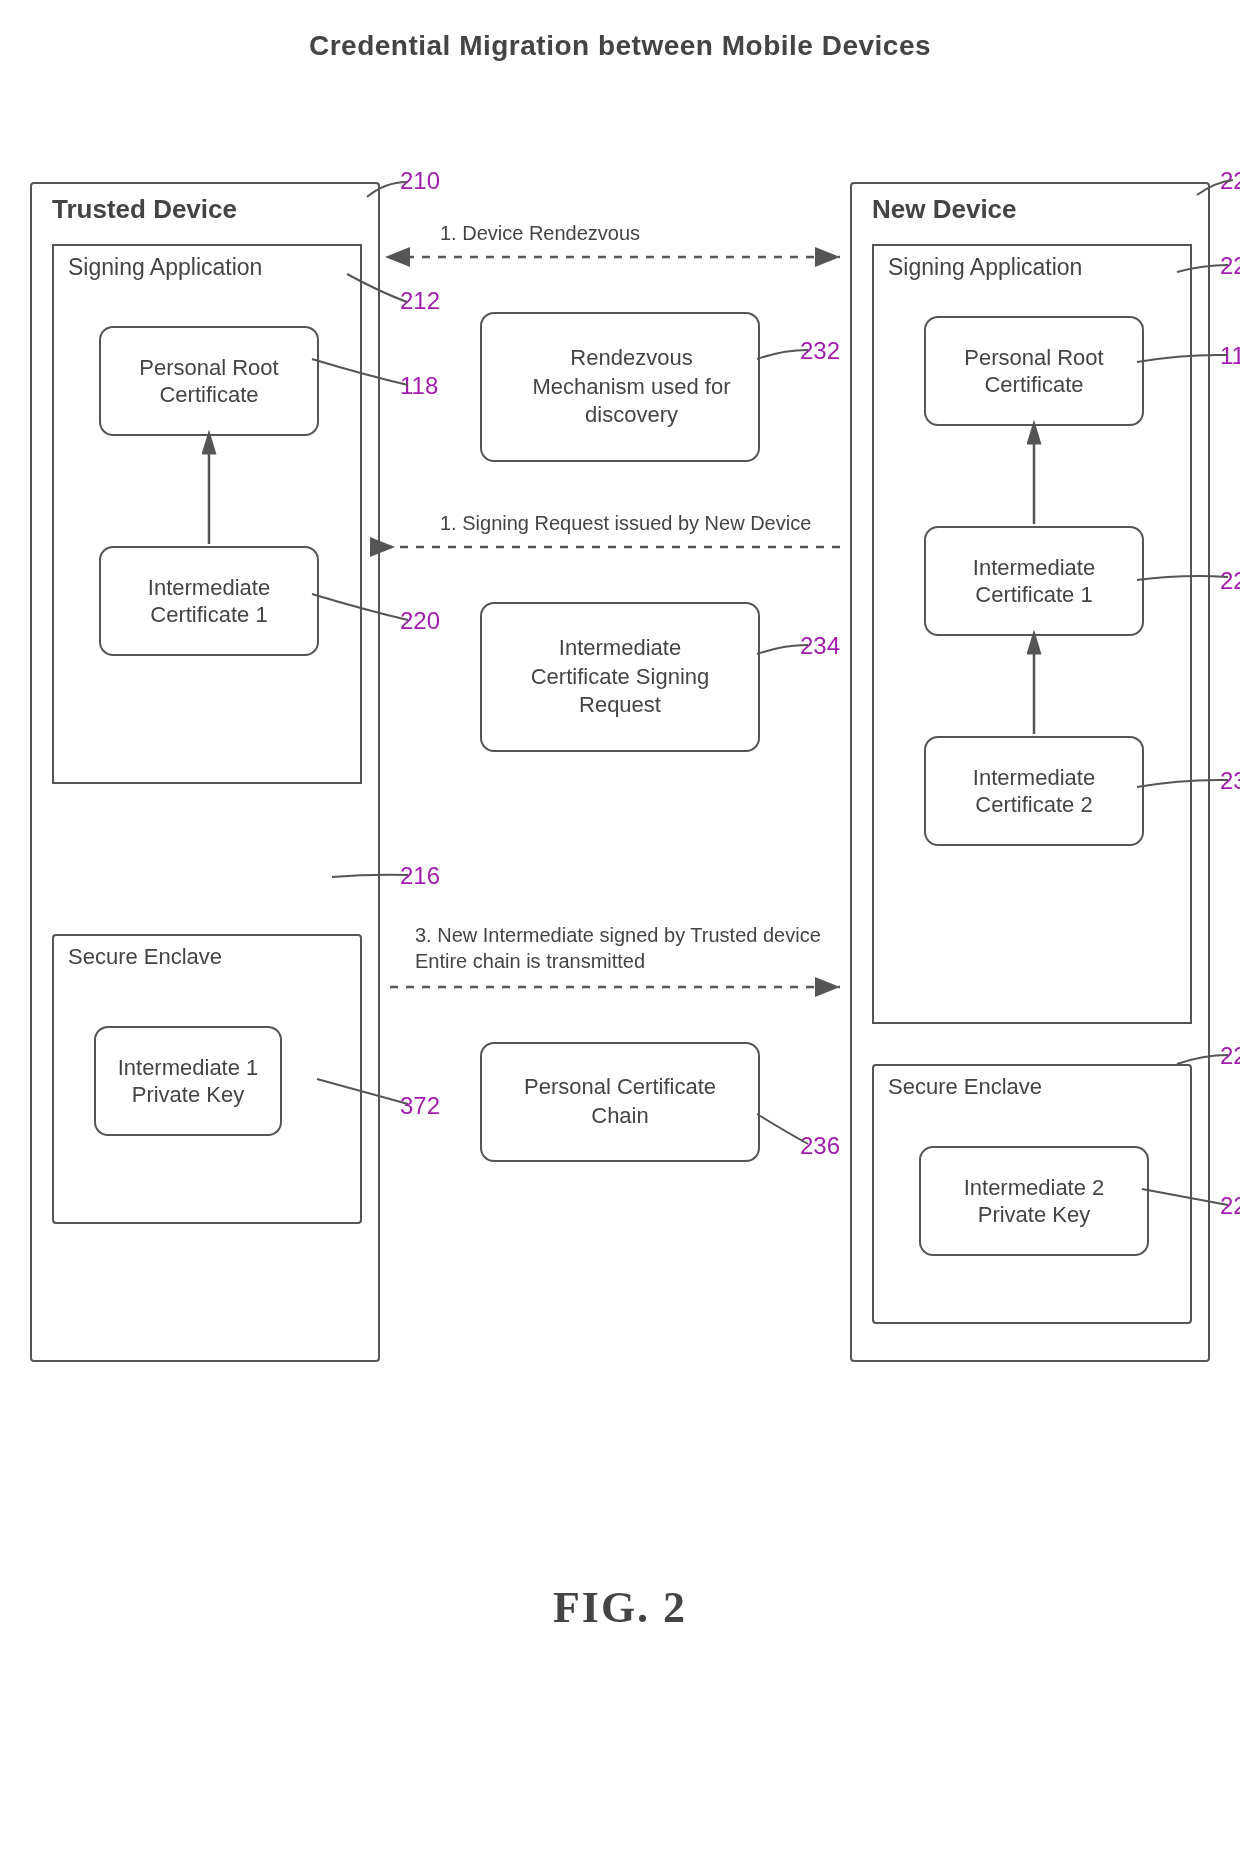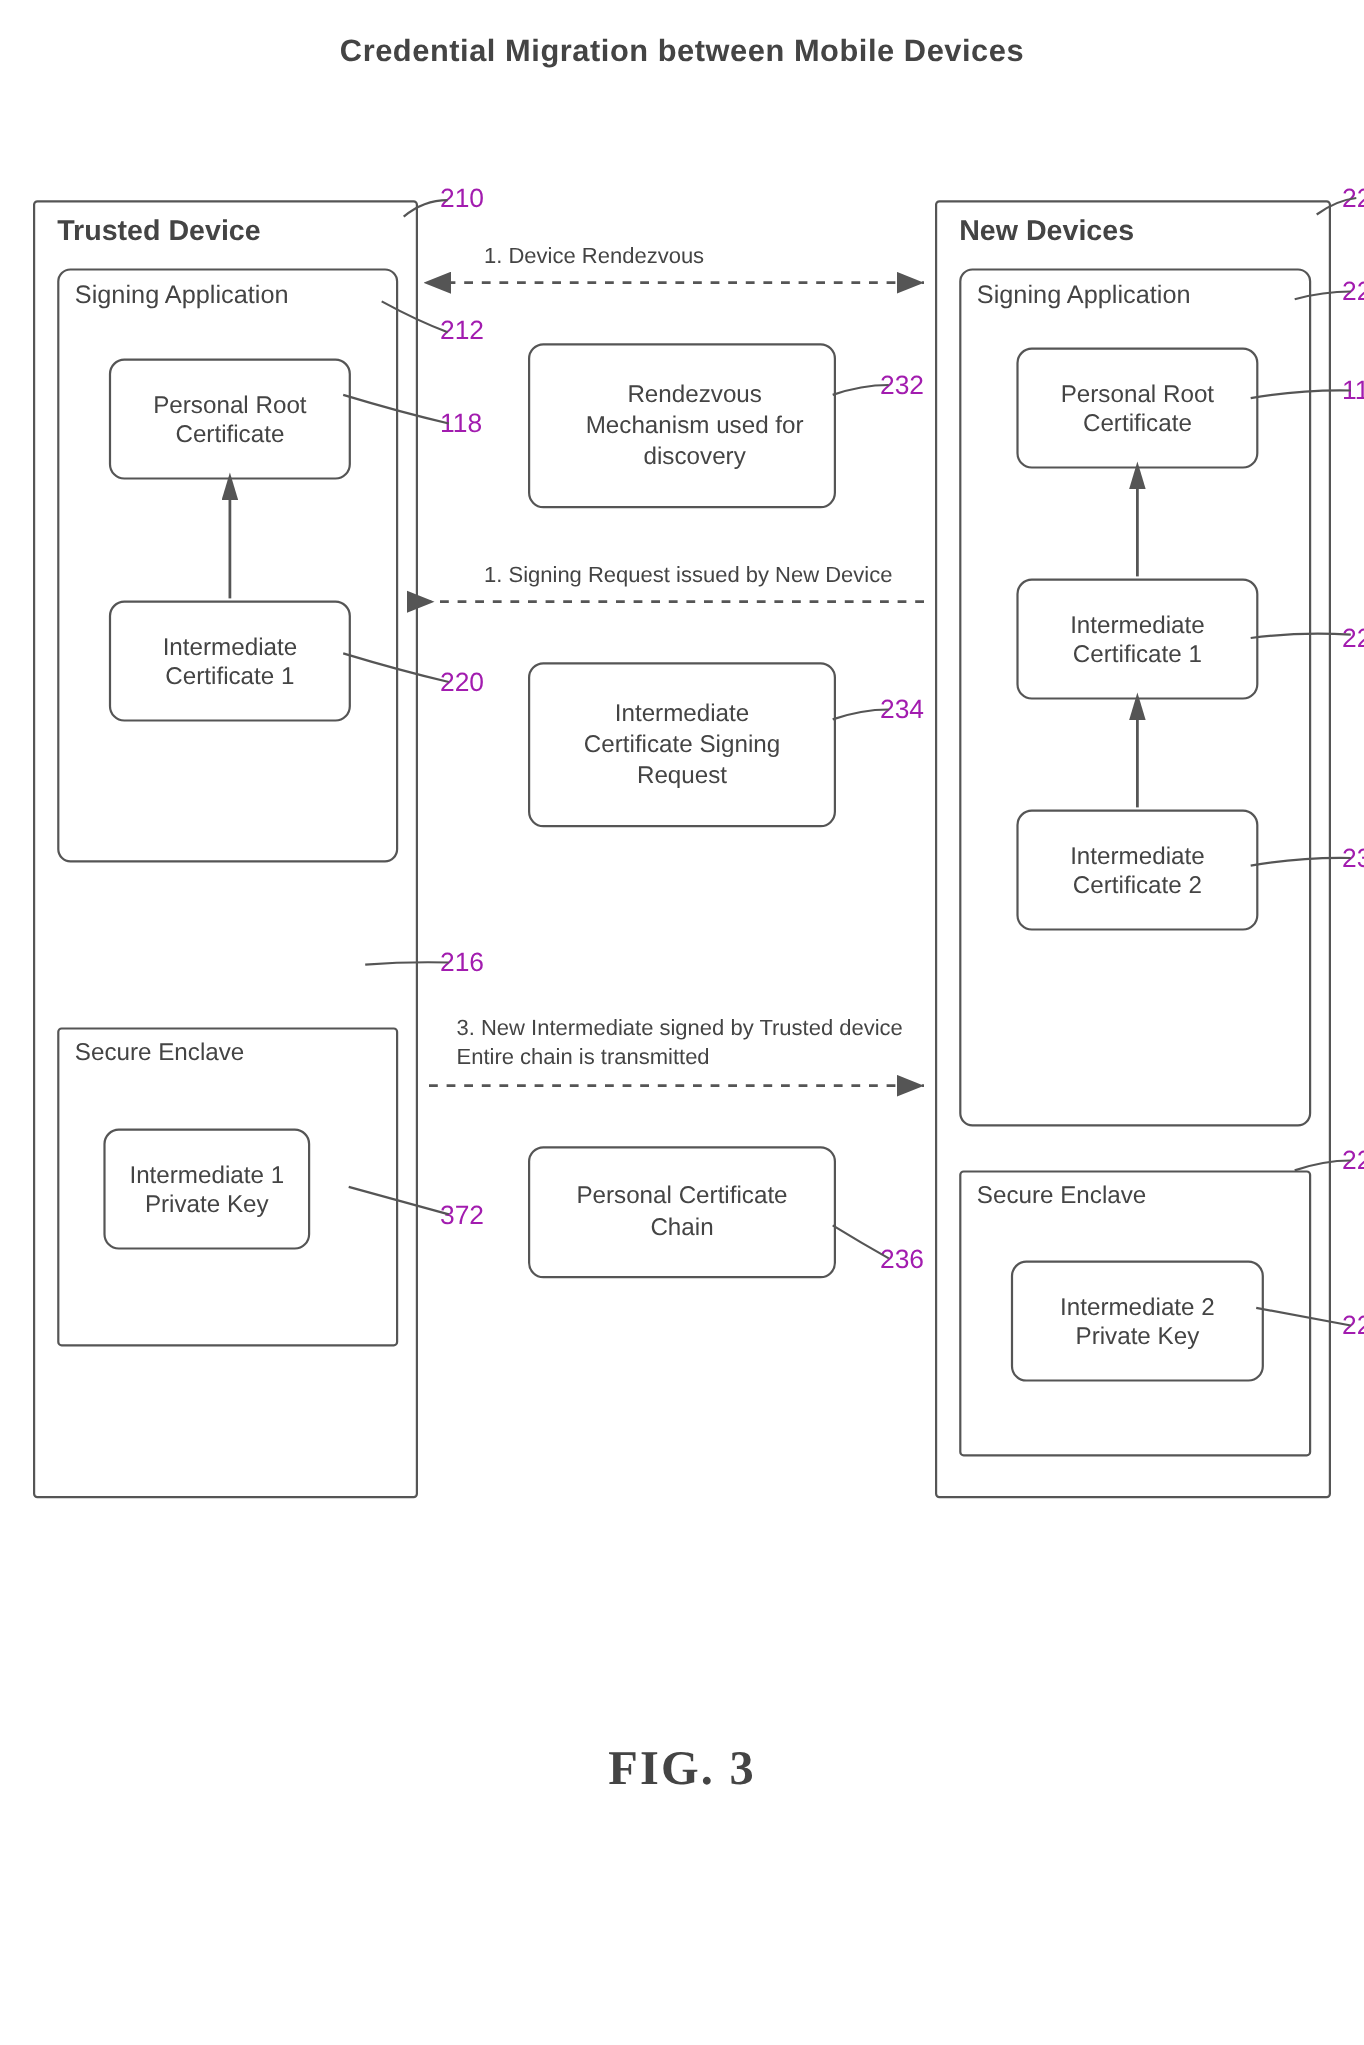--- a/index.html
+++ b/index.html
@@ -32,21 +32,21 @@
   .device-title {
     position: absolute;
     top: 10px;
     left: 20px;
     font-size: 26px;
     font-weight: bold;
   }
   .signing-app {
     position: absolute;
     border: 2.5px solid #555;
-    border-radius: 12px;
+    border-radius: 0;
     padding-left: 12px;
   }
   .signing-app-title {
     position: absolute;
     top: 8px;
     left: 14px;
     font-size: 23px;
   }
   .cert-box {
     position: absolute;
@@ -143,21 +143,21 @@
 
     <div class="enclave" style="left:20px; top:750px; width:310px; height:290px;">
       <div class="enclave-title">Secure Enclave</div>
       <div class="cert-box" style="left:40px; top:90px; width:188px; height:110px;">
         <span>Intermediate 1<br>Private Key</span>
       </div>
     </div>
   </div>
 
   <div class="device" style="left:830px; top:90px; width:360px; height:1180px;">
-    <div class="device-title">New Devices</div>
+    <div class="device-title">New Device</div>
 
     <div class="signing-app" style="left:20px; top:60px; width:320px; height:780px;">
       <div class="signing-app-title">Signing Application</div>
 
       <div class="cert-box" style="left:50px; top:70px; width:220px; height:110px;">
         <span>Personal Root<br>Certificate</span>
       </div>
 
       <div class="cert-box" style="left:50px; top:280px; width:220px; height:110px;">
         <span>Intermediate<br>Certificate 1</span>
@@ -314,13 +314,13 @@
     <path d="M2,12 Q28,3 53,3" stroke="#555" stroke-width="2" fill="none"></path>
     </svg>
 
   <div class="ref" style="left:780px; top:1040px;">236</div>
   <svg style="left:735px; top:1020px; width:55px; height:35px;">
     <path d="M2,2 Q28,18 53,32" stroke="#555" stroke-width="2" fill="none"></path>
     </svg>
 
 </div>
 
-<div class="fig-label">FIG. 3</div>
+<div class="fig-label">FIG. 2</div>
 
 </body></html>

